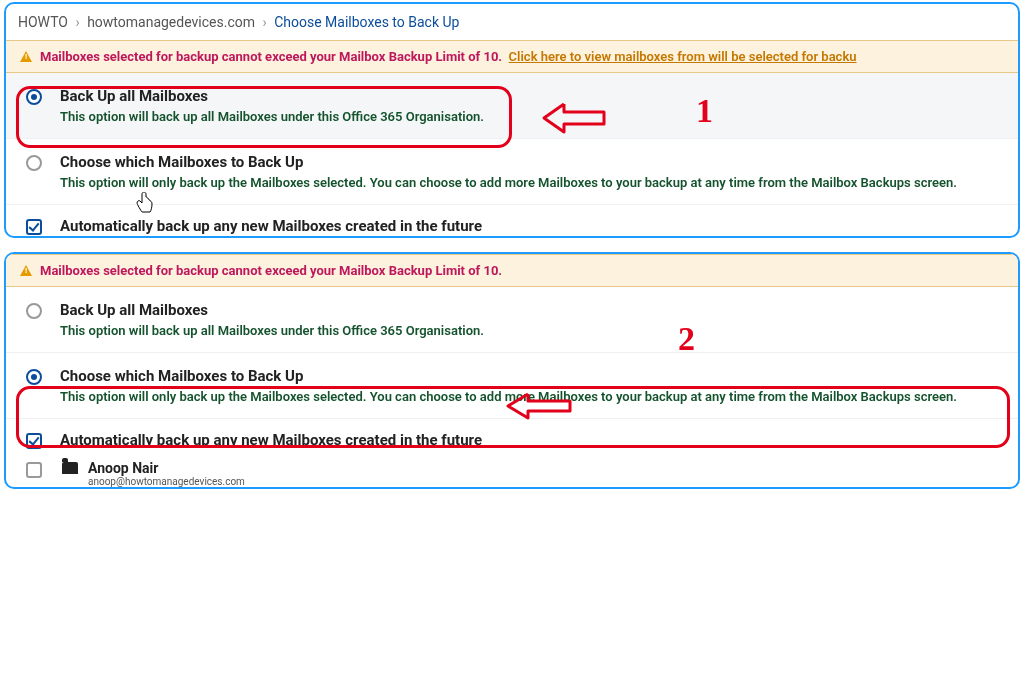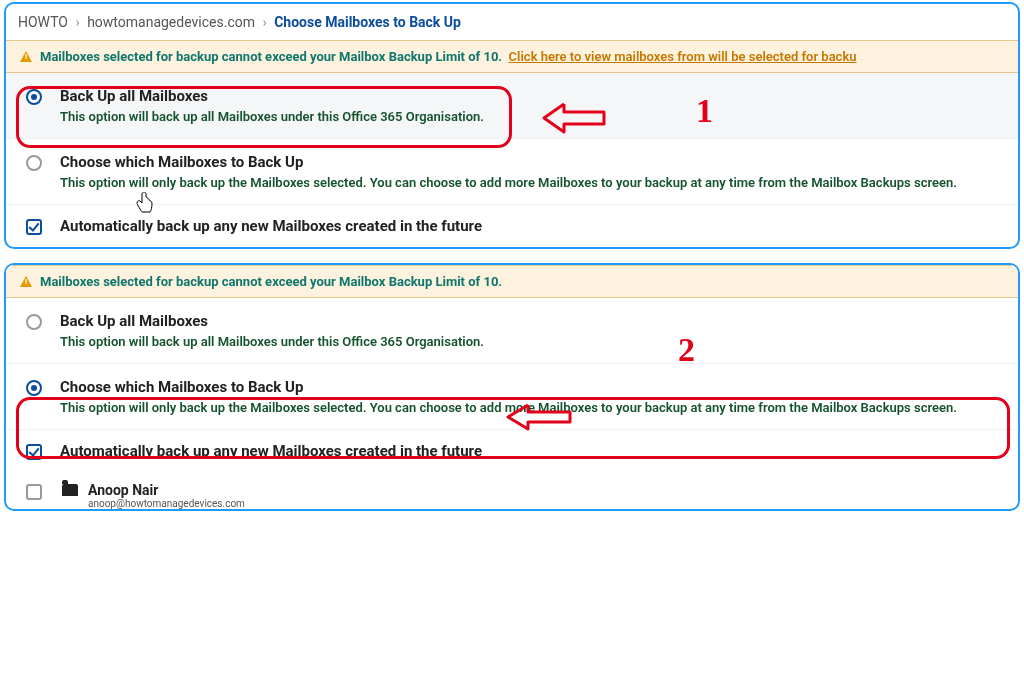--- a/index.html
+++ b/index.html
@@ -19,21 +19,21 @@
     overflow: hidden;
     background: #fff;
   }
   .breadcrumb {
     padding: 10px 12px 10px 12px;
     font-size: 14px;
     color: #666;
   }
   .breadcrumb .sep { color: #999; margin: 0 4px; }
   .breadcrumb .crumb { color: #555; font-weight: 400; }
-  .breadcrumb .current { color: #0b4d9b; font-weight: 700; }
+  .breadcrumb .current { color: #0b4d9b; font-weight: 400; }
 
   .alert-bar {
     background: #fdf2de;
     border: 1px solid #e6c988;
     border-left: none;
     border-right: none;
     padding: 8px 14px;
     font-size: 13px;
     color: #b36b00;
     display: flex;
@@ -53,32 +53,32 @@
   .alert-bar .warn-icon::after {
     content: "!";
     position: absolute;
     left: -2px; top: 1px;
     width: 4px;
     color: #fff;
     font-size: 8px;
     font-weight: 700;
     text-align: center;
   }
-  .alert-bar strong { font-weight: 700; color: #0f766e; }
+  .alert-bar strong { font-weight: 700; color: #be185d; }
   .alert-bar a { color: #c47800; text-decoration: underline; font-weight: 600; }
 
   .option-row {
     display: flex;
     align-items: flex-start;
     padding: 14px 20px;
     border-bottom: 1px solid #eef0f3;
     position: relative;
   }
   .option-row.no-border { border-bottom: none; }
-  .option-row.compact { padding-top: 12px; padding-bottom: 12px; }
+  .option-row.compact { padding-top: 12px; padding-bottom: 1px; }
 
   .radio, .check {
     width: 16px; height: 16px;
     border-radius: 50%;
     border: 2px solid #999;
     margin-top: 2px;
     margin-right: 18px;
     flex: 0 0 auto;
     position: relative;
     background: #fff;

